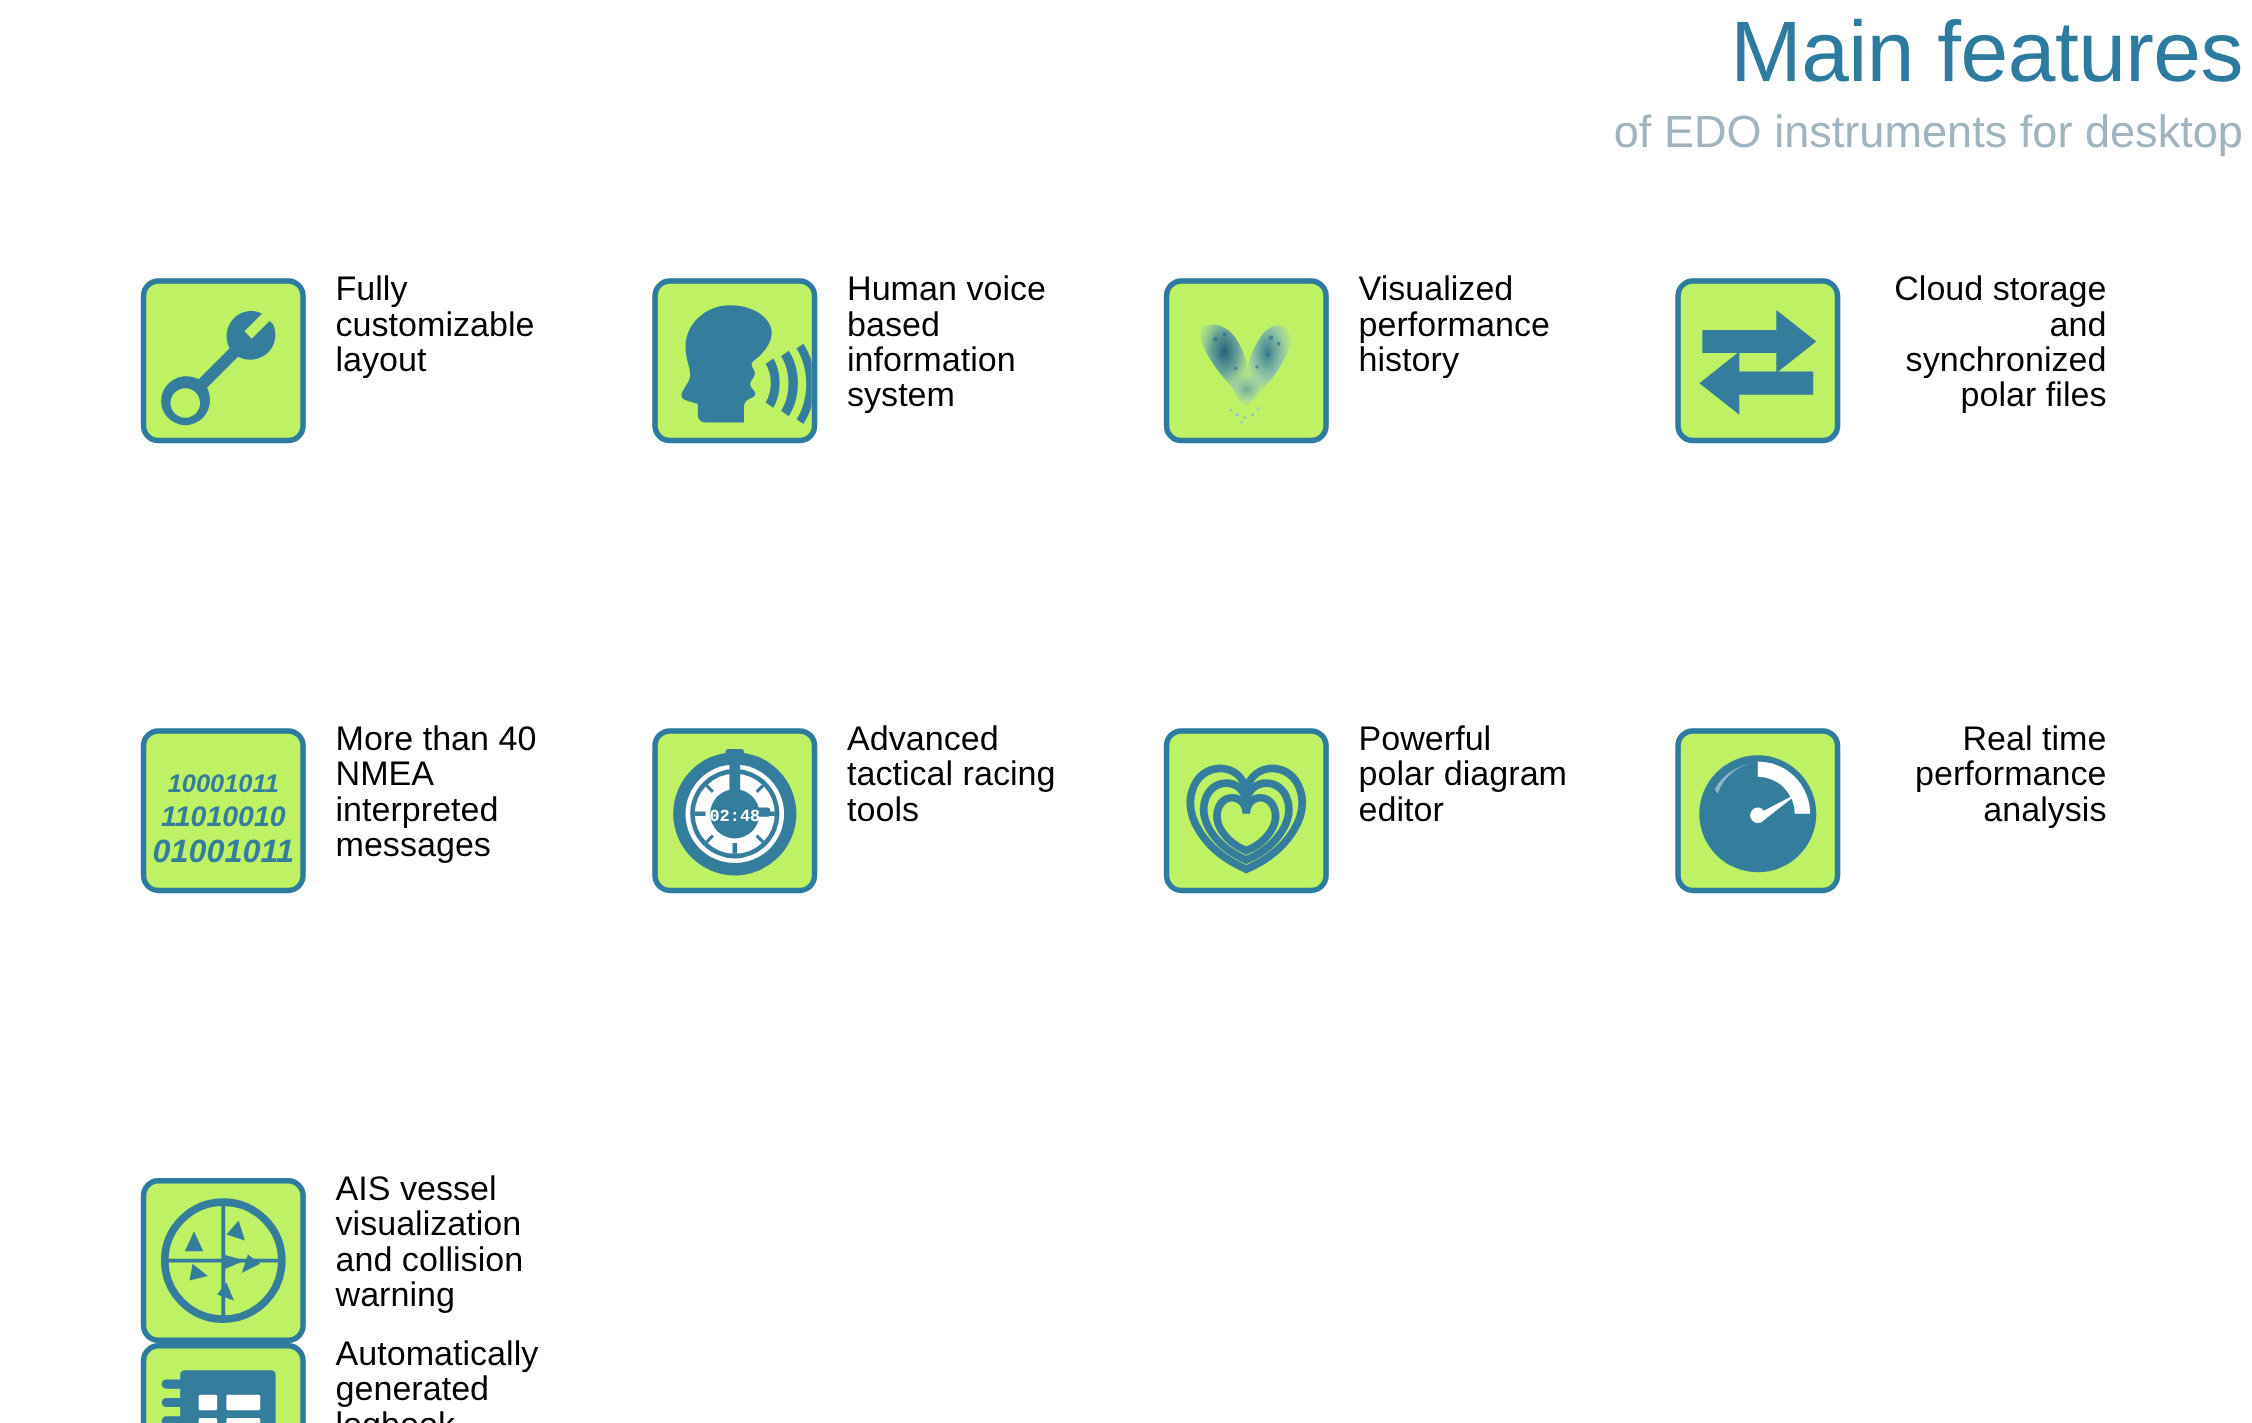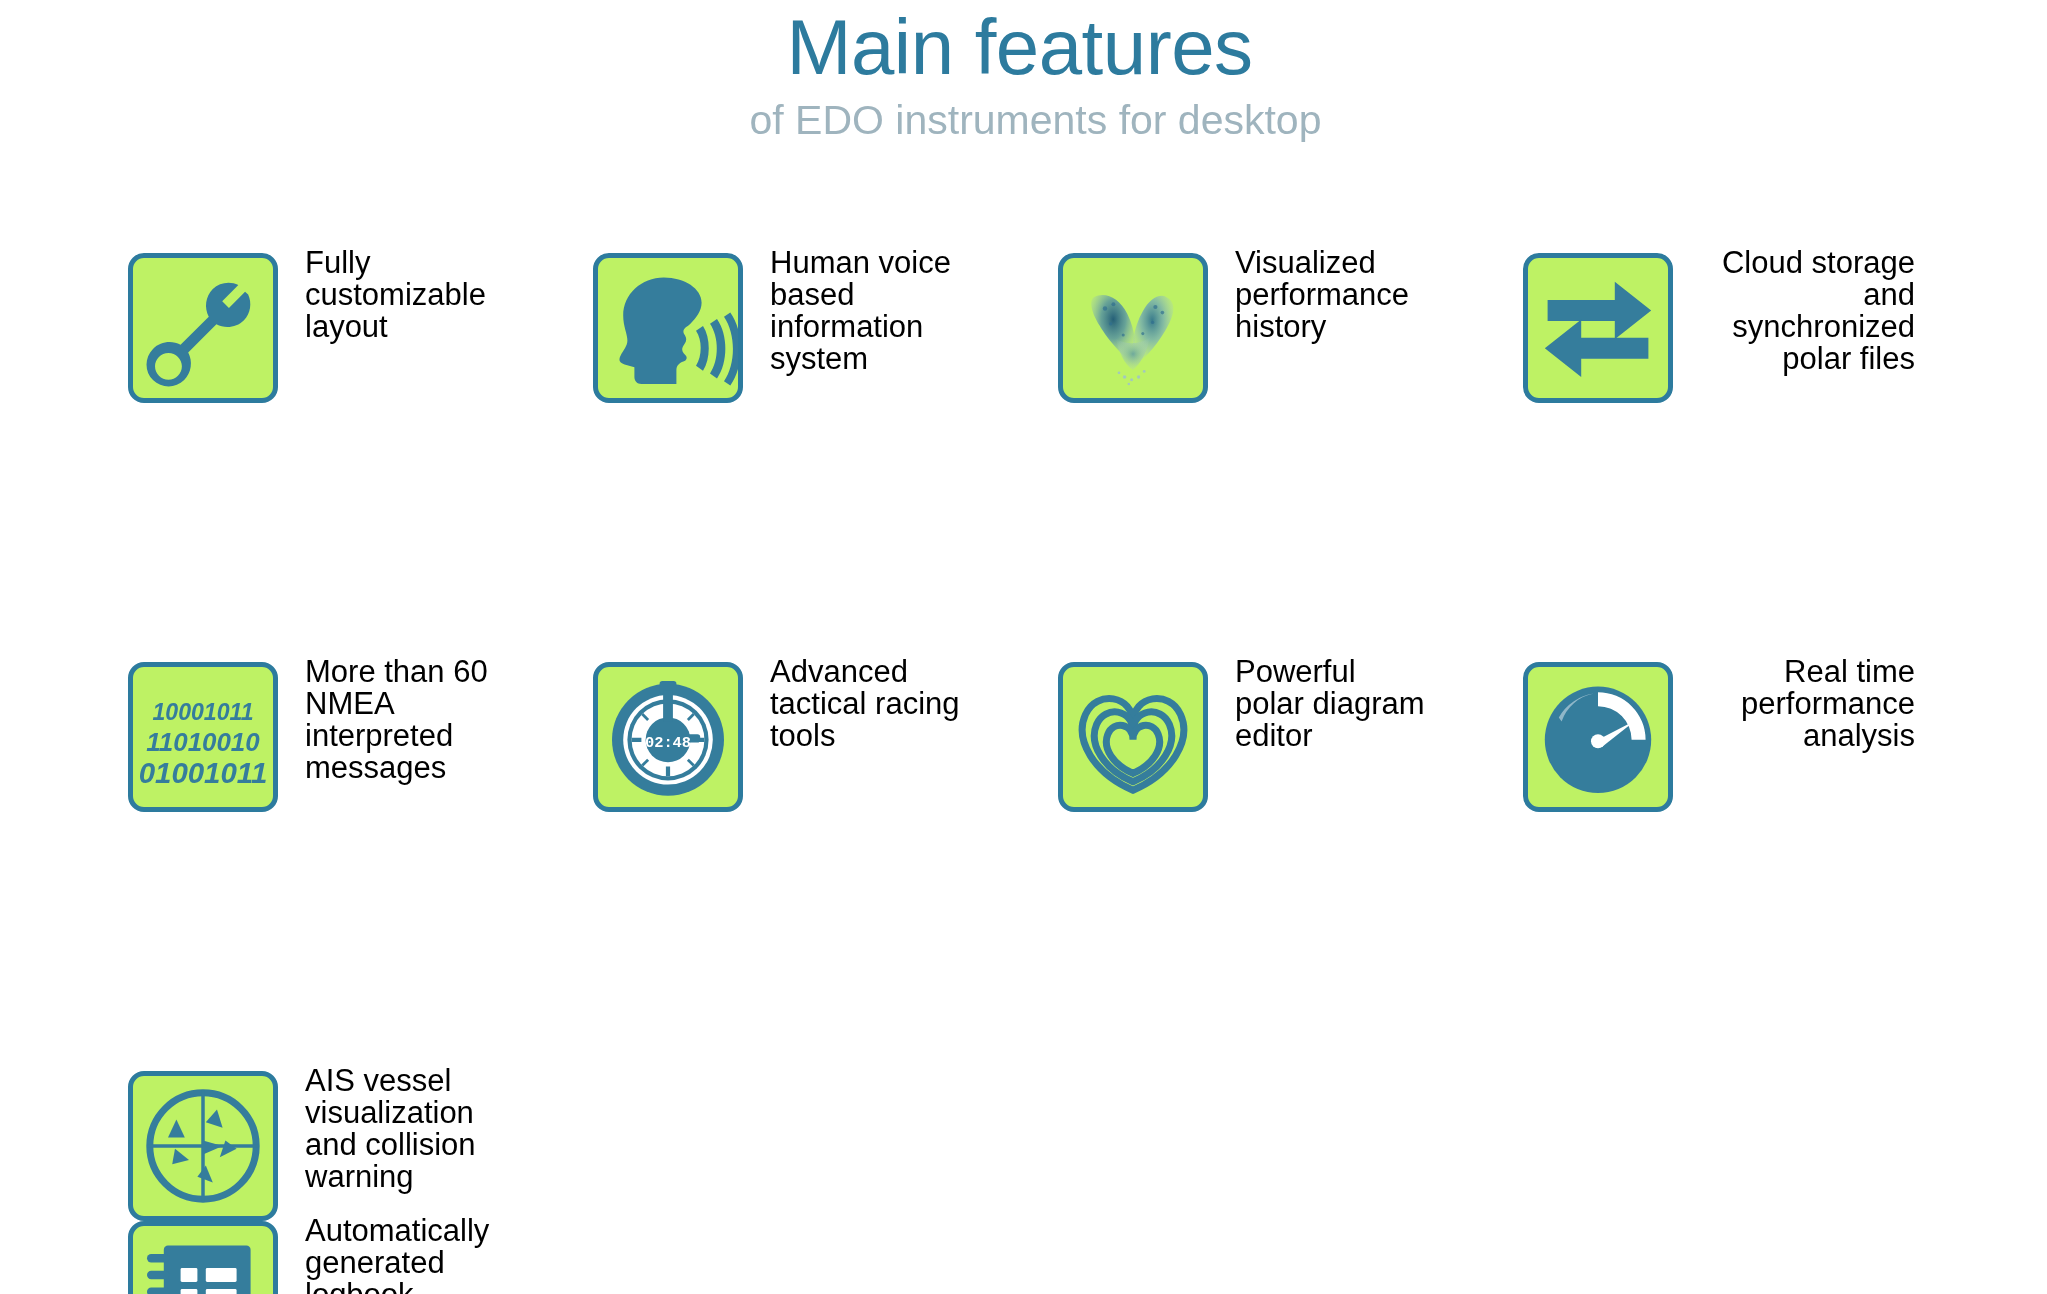--- a/index.html
+++ b/index.html
@@ -22,21 +22,21 @@
     height: 1294px;
     background: #ffffff;
   }
 
   
   .header {
     position: absolute;
     top: 0;
     left: 0;
     width: 2039px;
-    text-align: center;
+    text-align: right;
   }
   .title {
     margin: 0;
     padding-top: 4px;
     font-size: 78px;
     font-weight: 300;
     letter-spacing: -0.5px;
     line-height: 86px;
     color: #2d7b9e;
     font-family: "Liberation Sans", sans-serif;
@@ -209,21 +209,21 @@
       <div class="feature col-1">
         <div class="icon-box">
           <svg viewBox="0 0 100 100">
             <g fill="#357d9c" font-family="Liberation Sans, sans-serif" font-weight="bold" font-style="italic" text-anchor="middle">
               <text x="50" y="38" font-size="16.5">10001011</text>
               <text x="50" y="60" font-size="18.5">11010010</text>
               <text x="50" y="83" font-size="21">01001011</text>
             </g>
           </svg>
         </div>
-        <div class="feature-label">More than 60 NMEA interpreted messages</div>
+        <div class="feature-label">More than 40 NMEA interpreted messages</div>
       </div>
 
       <div class="feature col-2">
         <div class="icon-box">
           <svg viewBox="0 0 100 100">
             <g>
               <circle cx="50" cy="52" r="40" fill="#357d9c"></circle>
               <circle cx="50" cy="52" r="32" fill="#ffffff"></circle>
               <circle cx="50" cy="52" r="29" fill="#357d9c"></circle>
               <circle cx="50" cy="52" r="26" fill="#ffffff"></circle>

